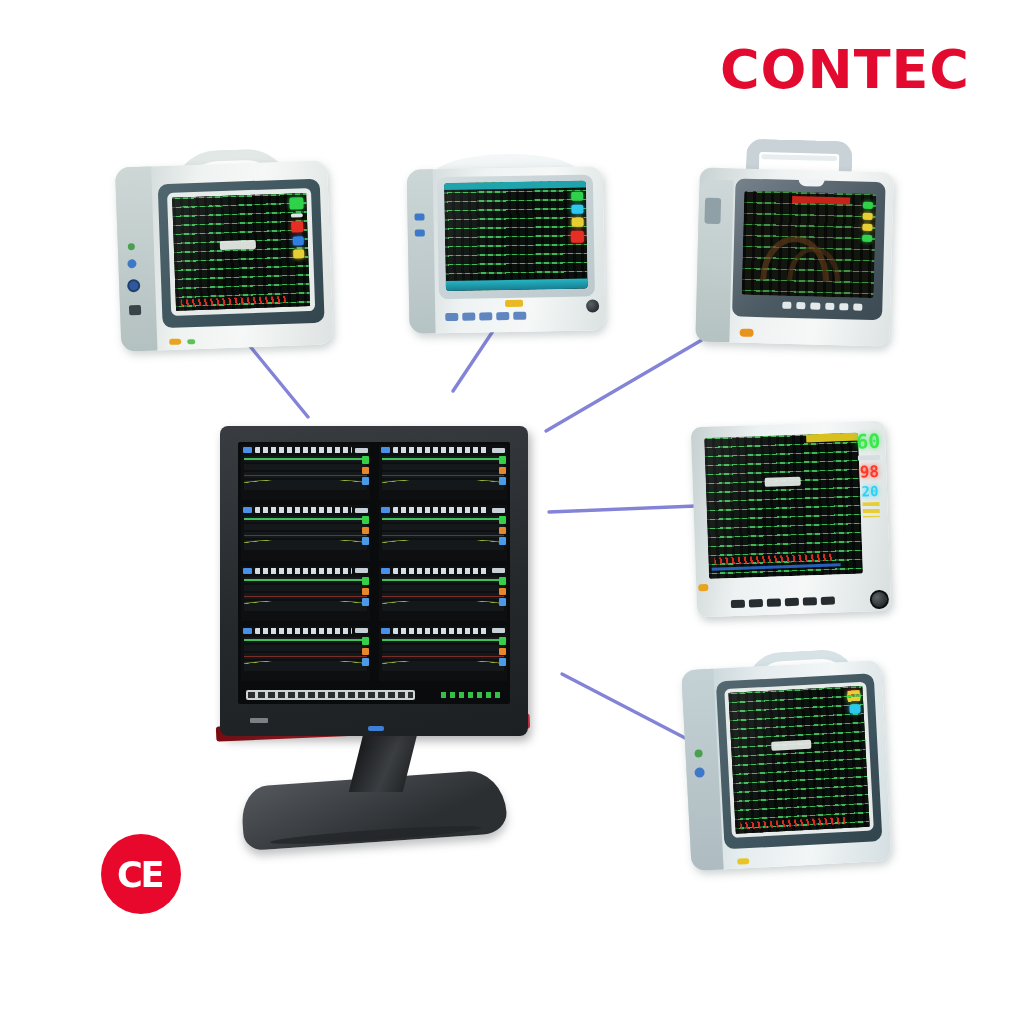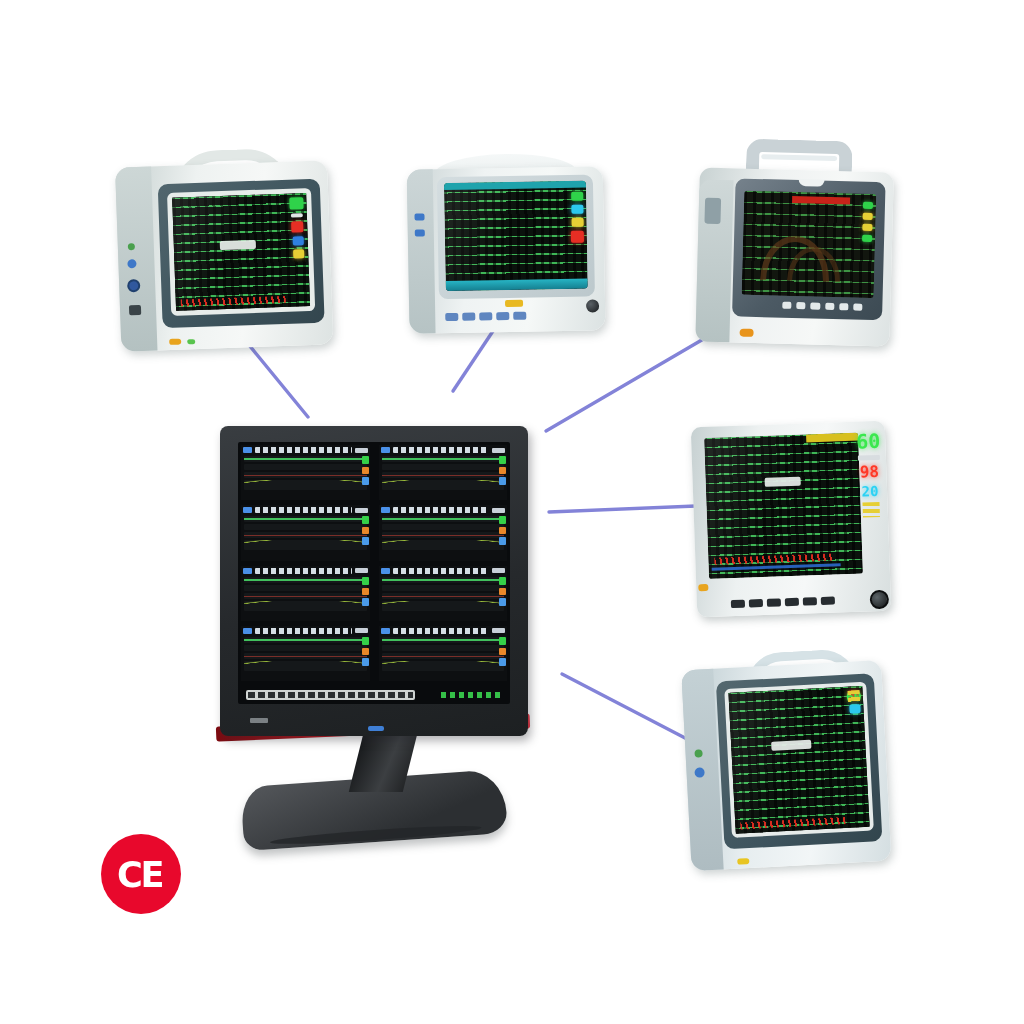--- a/index.html
+++ b/index.html
@@ -205,20 +205,21 @@
 <div class="canvas">
 
   <svg class="lines" viewBox="0 0 1024 1024">
     <line x1="240" y1="334" x2="308" y2="417"></line>
     <line x1="497" y1="325" x2="453" y2="391"></line>
     <line x1="736" y1="320" x2="546" y2="431"></line>
     <line x1="696" y1="506" x2="549" y2="512"></line>
     <line x1="687" y1="739" x2="562" y2="674"></line>
   </svg>
 
+  <div class="brand">CONTEC</div>
 
   <svg class="ce" viewBox="0 0 100 100">
     <circle cx="50" cy="50" r="50" fill="#e8082c"></circle>
     <text x="20" y="66" fill="#ffffff" font-size="44" font-weight="bold" letter-spacing="-3" font-family="DejaVu Sans, Liberation Sans, sans-serif">CE</text>
   </svg>
 
   <div class="pm pmA">
     <div class="pmA-handle"></div>
     <div class="pmA-body"></div>
     <div class="pmA-side">

